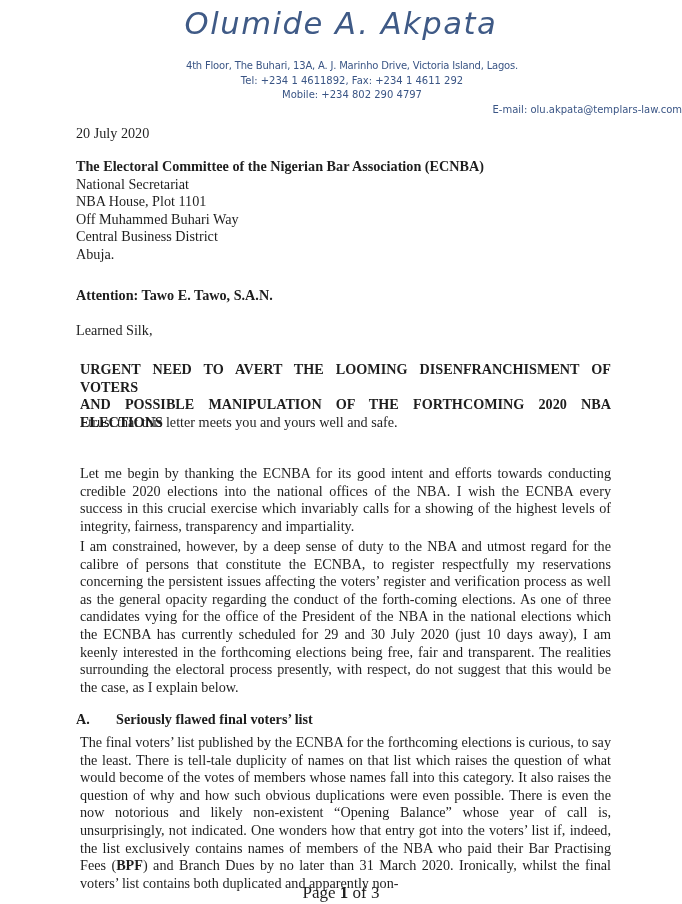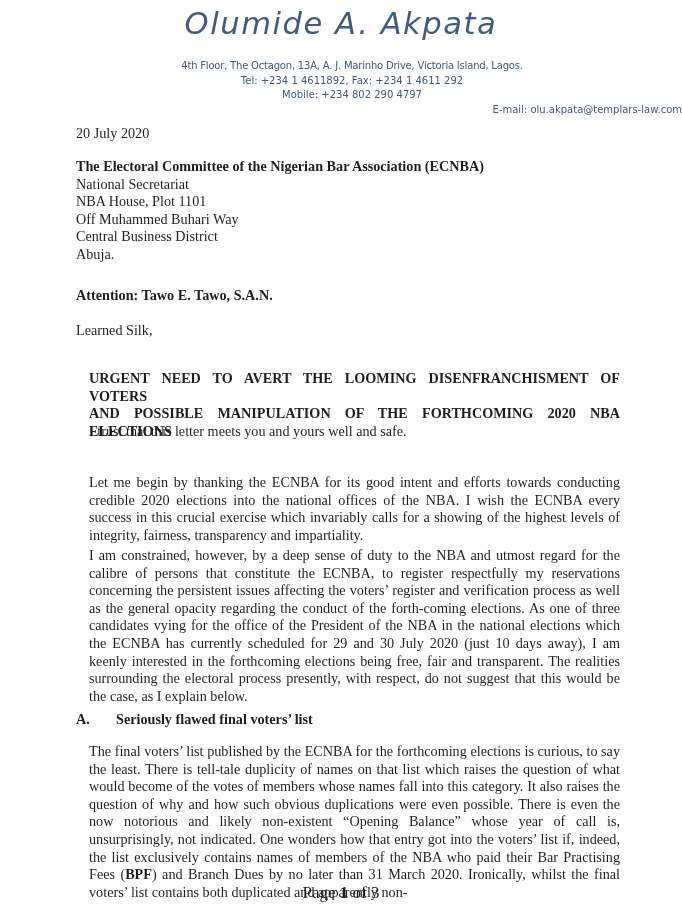--- a/index.html
+++ b/index.html
@@ -11,21 +11,21 @@
              letter-spacing: 1.5px; color: #3f5a86; font-style: italic; transform: scaleX(1.02); }
   .lh-line { position: absolute; left: 0; width: 682px; text-align: center;
              font-family: "DejaVu Sans", sans-serif; font-size: 10px; color: #3a5585; }
   .lh-1 { top: 60px; left: 0; padding-left: 22px; box-sizing: border-box; letter-spacing: -0.2px; }
   .lh-2 { top: 75px; padding-left: 22px; box-sizing: border-box; }
   .lh-3 { top: 89px; padding-left: 22px; box-sizing: border-box; }
   .lh-4 { top: 104px; box-sizing: border-box; text-align: right; }
 
   .body-text { position: absolute; left: 76px; width: 530px; font-size: 14.2px; line-height: 17.6px; }
   .p { position: absolute; left: 76px; width: 531px; font-size: 14.2px; line-height: 17.6px;
-       text-align: justify; margin: 13px; }
+       text-align: justify; margin: 4px; }
   .date { top: 125px; }
   .addressee { top: 158px; }
   .addressee .bold { font-weight: bold; }
   .attention { top: 287px; font-weight: bold; }
   .salutation { top: 322px; }
   .subject { top: 357px; font-weight: bold; text-align: justify; }
   .subject span { display: block; }
   .p1 { top: 410px; }
   .p2 { top: 461px; }
   .p3 { top: 534px; }
@@ -34,21 +34,21 @@
   .p4 { top: 730px; }
   .footer { position: absolute; left: 0; width: 682px; top: 883px; text-align: center; font-size: 17px; }
   .footer b { font-weight: bold; }
   .line { display: block; }
 </style>
 </head>
 <body>
 
 <div class="letterhead">
   <div class="lh-name">Olumide A. Akpata</div>
-  <div class="lh-line lh-1">4th Floor, The Octagon, 13A, A. J. Marinho Drive, Victoria Island, Lagos.</div>
+  <div class="lh-line lh-1">4th Floor, The Buhari, 13A, A. J. Marinho Drive, Victoria Island, Lagos.</div>
   <div class="lh-line lh-2">Tel: +234 1 4611892, Fax: +234 1 4611 292</div>
   <div class="lh-line lh-3">Mobile: +234 802 290 4797</div>
   <div class="lh-line lh-4">E-mail: olu.akpata@templars-law.com</div>
 </div>
 
 <div class="body-text date">20 July 2020</div>
 
 <div class="body-text addressee">
   <span class="line bold">The Electoral Committee of the Nigerian Bar Association (ECNBA)</span>
   <span class="line">National Secretariat</span>

